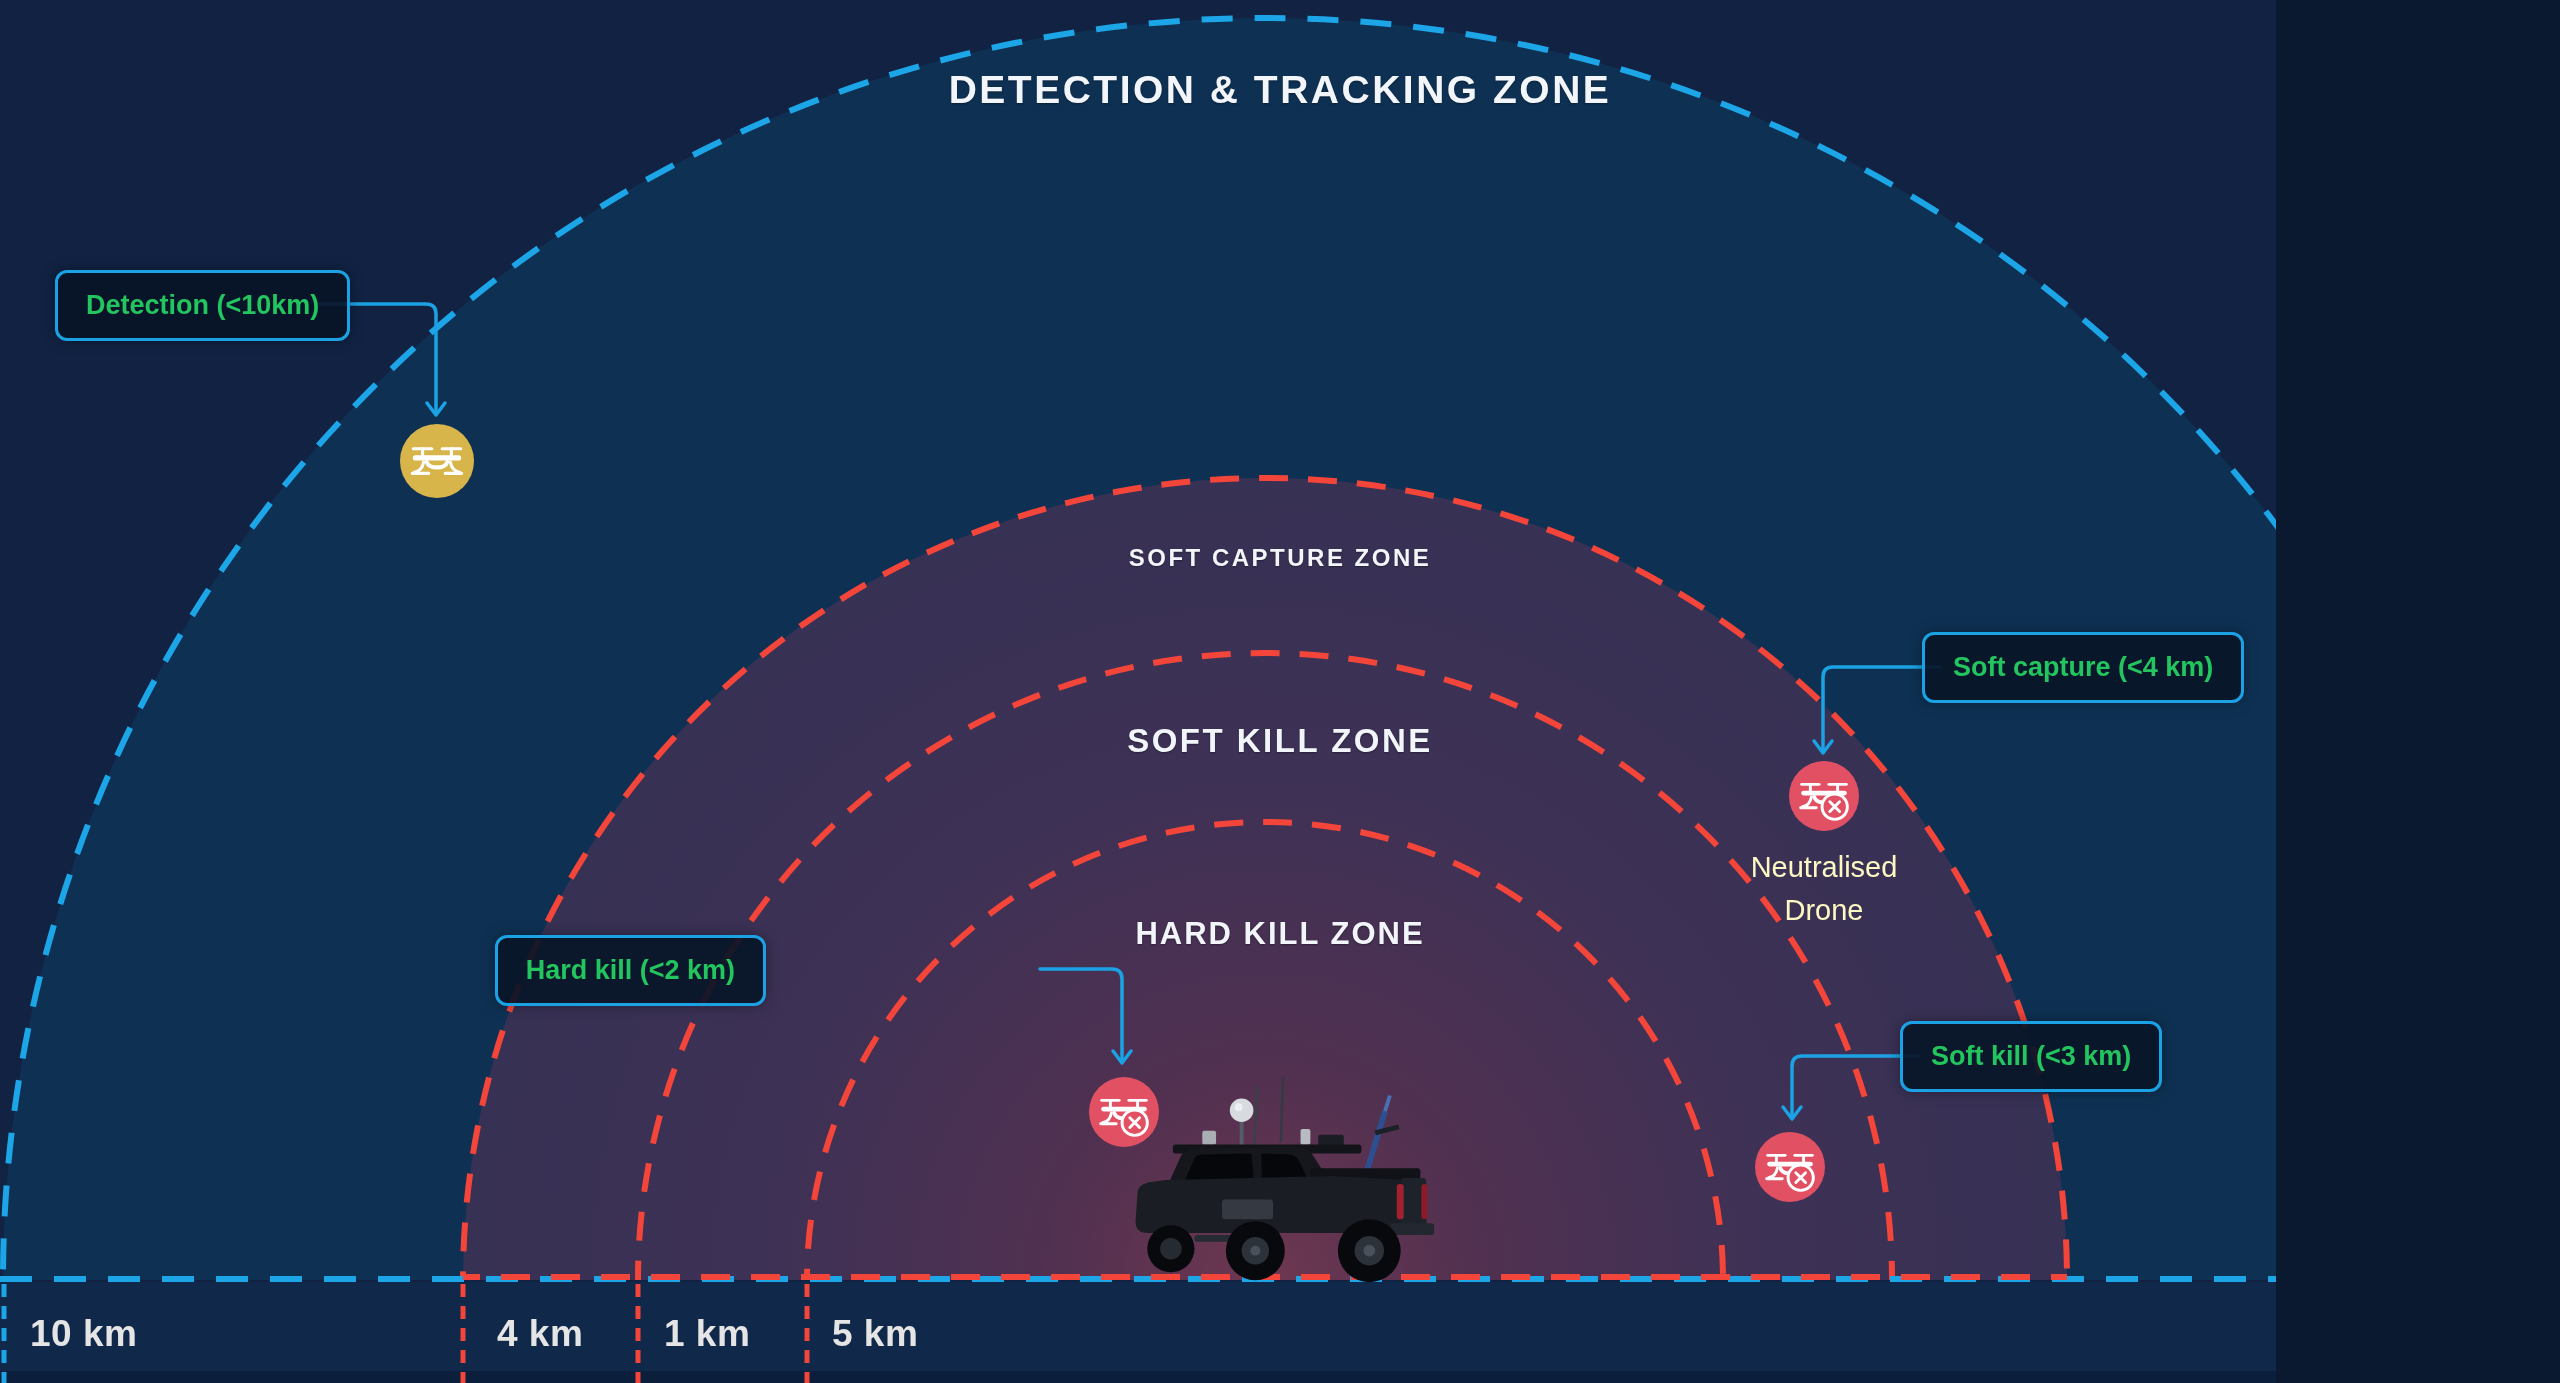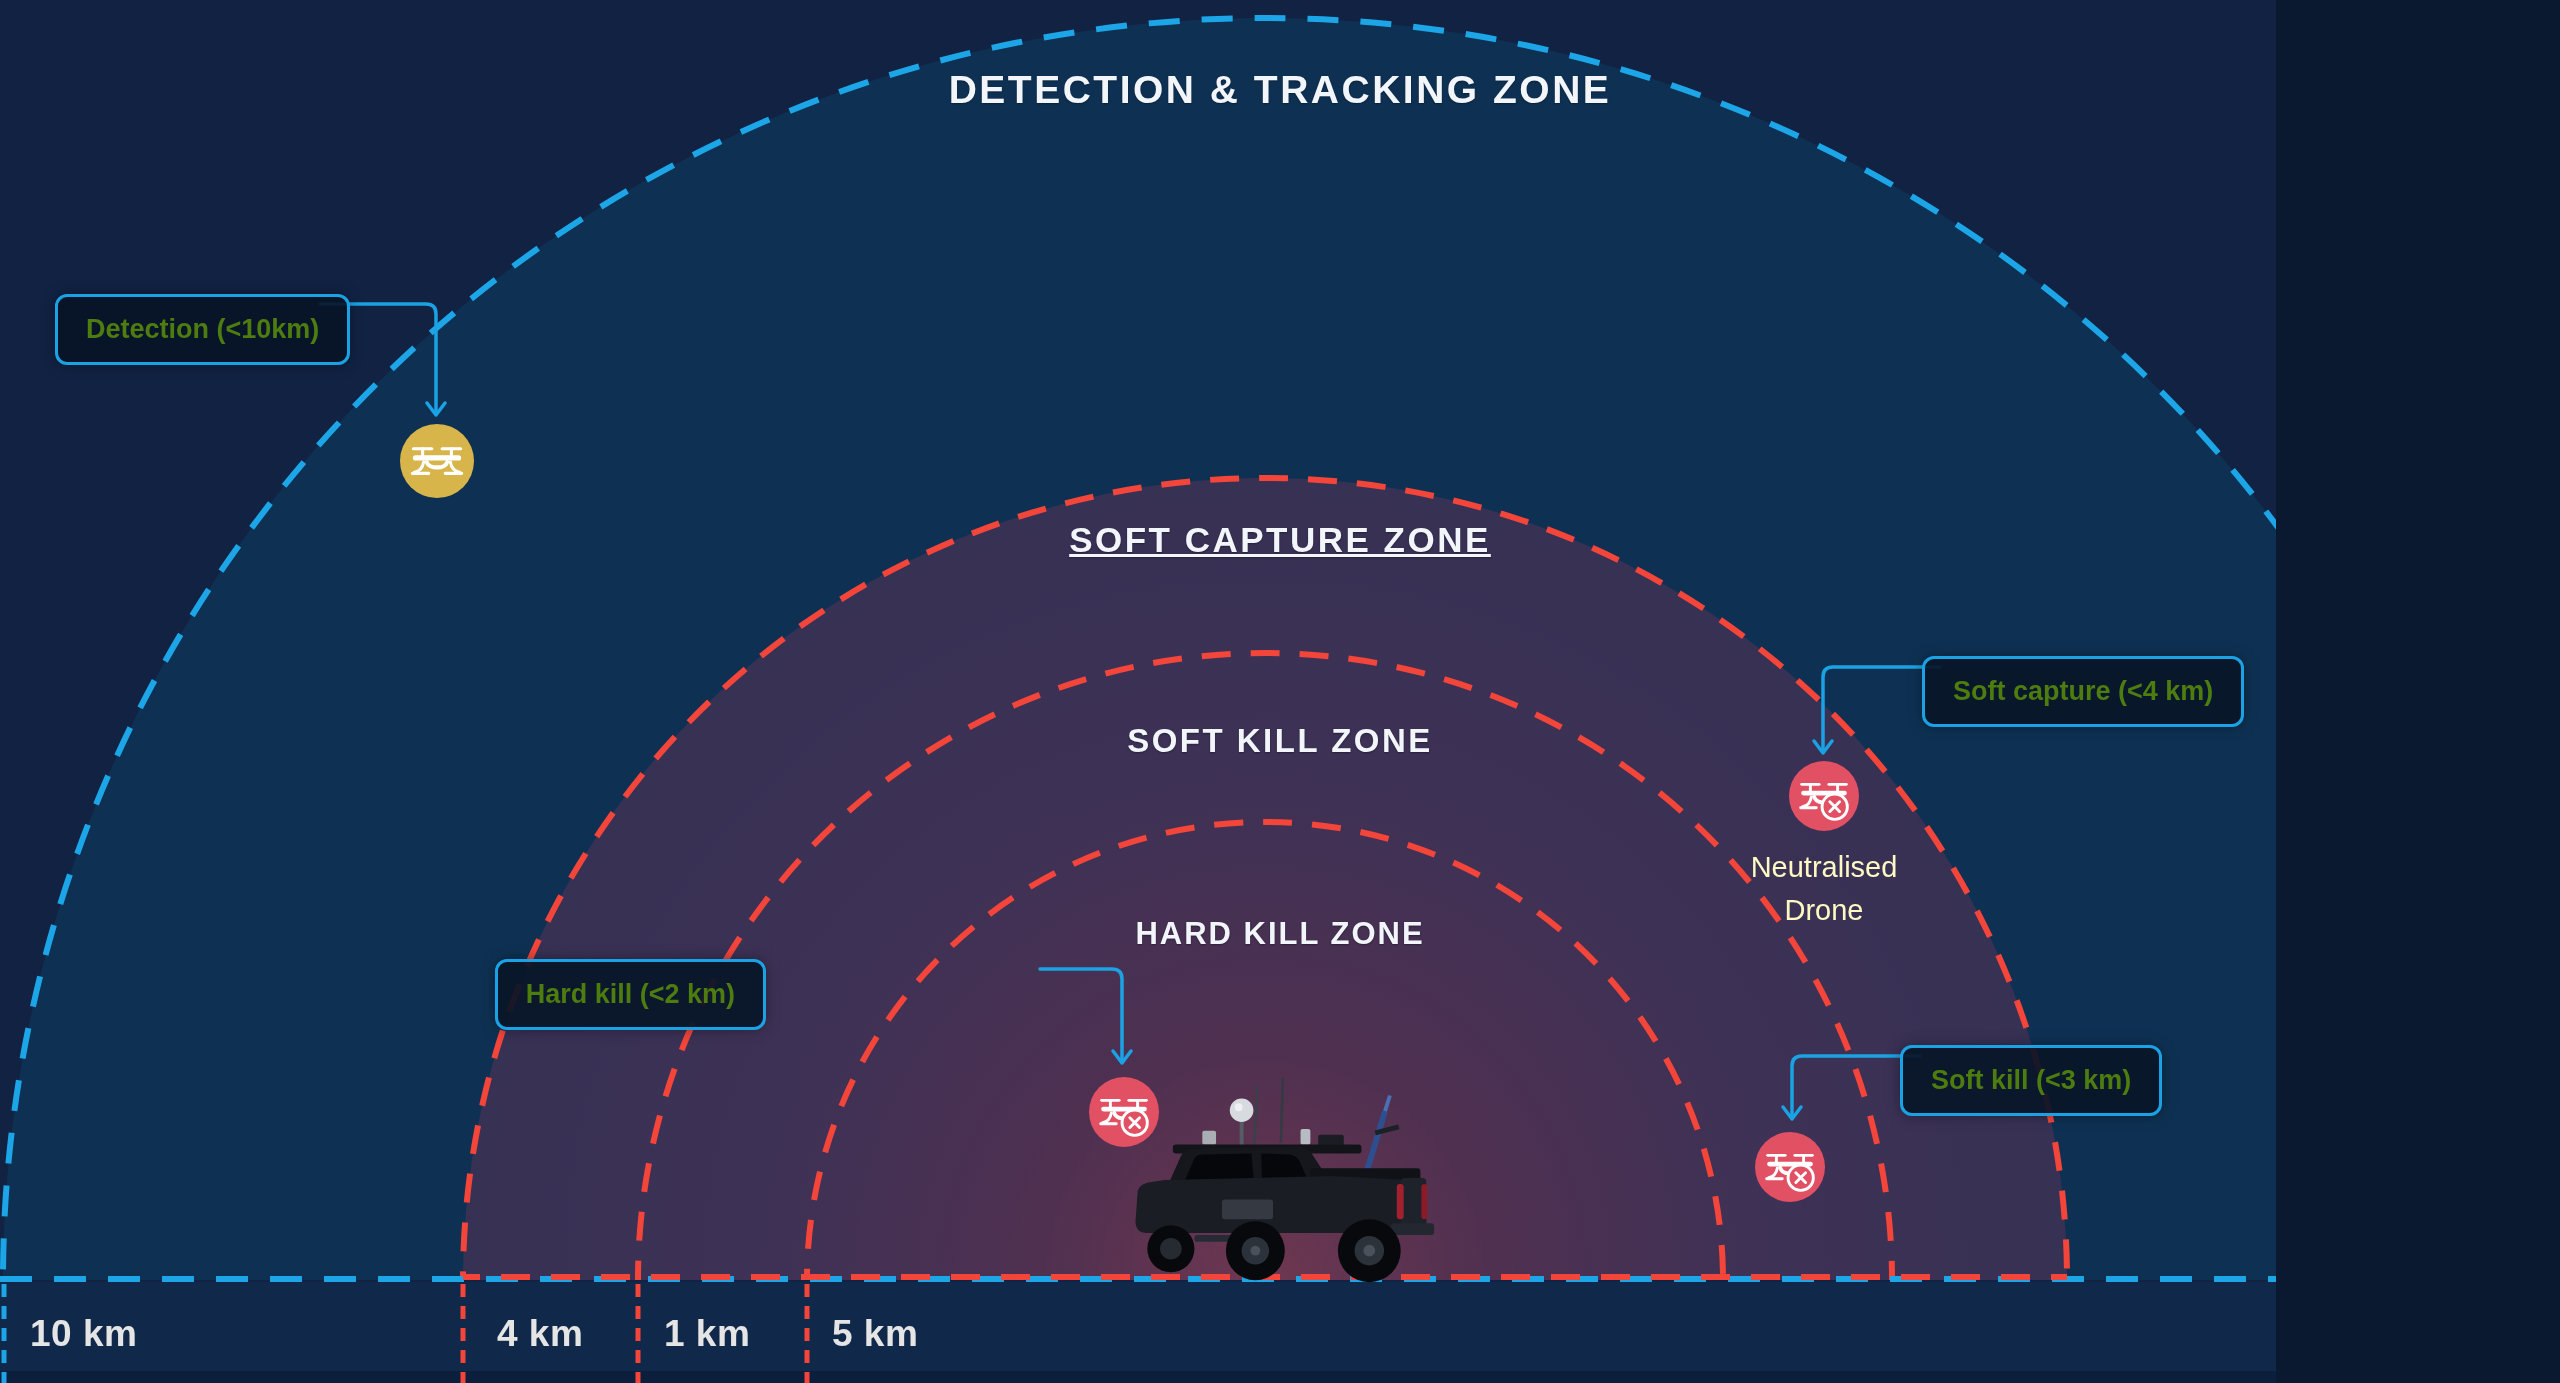--- a/index.html
+++ b/index.html
@@ -9,31 +9,30 @@
     font-family:"Liberation Sans",sans-serif;
   }
   svg.layer{position:absolute;left:0;top:0;}
   .zone-title{
     position:absolute;left:0;width:2560px;text-align:center;
     color:#f2f5fa;font-weight:700;letter-spacing:2.5px;
     text-shadow:0 1px 2px rgba(0,0,0,.35);
     user-select:none;
   }
   .zone-title.detection{top:68px;font-size:39px;}
-  .zone-title.soft-capture{top:520px;font-size:35px;text-decoration:underline;}
+  .zone-title.soft-capture{top:544px;font-size:24px;}
   .zone-title.soft-kill{top:722px;font-size:33px;}
   .zone-title.hard-kill{top:916px;font-size:31px;letter-spacing:2px;}
   .callout{
     position:absolute;
     background:rgba(8,21,39,0.92);
     border:3px solid #1ba2e4;border-radius:12px;
-    color:#4d7c0f;font-size:27px;font-weight:600;
+    color:#22c55e;font-size:27px;font-weight:600;
     padding:17px 28px;white-space:nowrap;
     box-shadow:0 0 14px rgba(0,0,0,.35);
-    margin-top:24px;
   }
   .callout.detection{left:55px;top:270px;}
   .callout.soft-capture{left:1922px;top:632px;}
   .callout.hard-kill{right:1510px;top:935px;}
   .callout.soft-kill{left:1900px;top:1021px;}
   .caption{
     position:absolute;left:1704px;top:846px;width:240px;
     text-align:center;color:#fef9c3;font-size:29px;line-height:43px;font-weight:500;
   }
   .scale-label{

